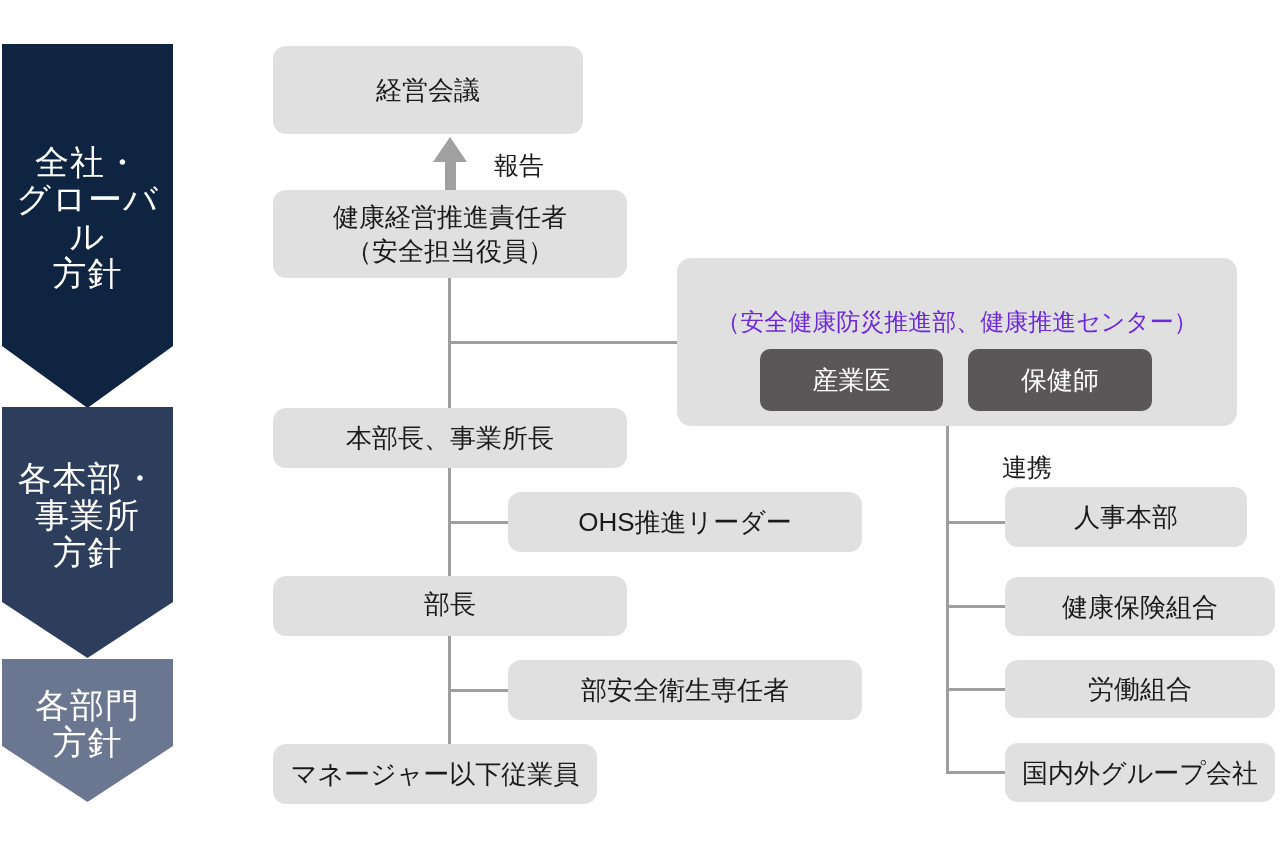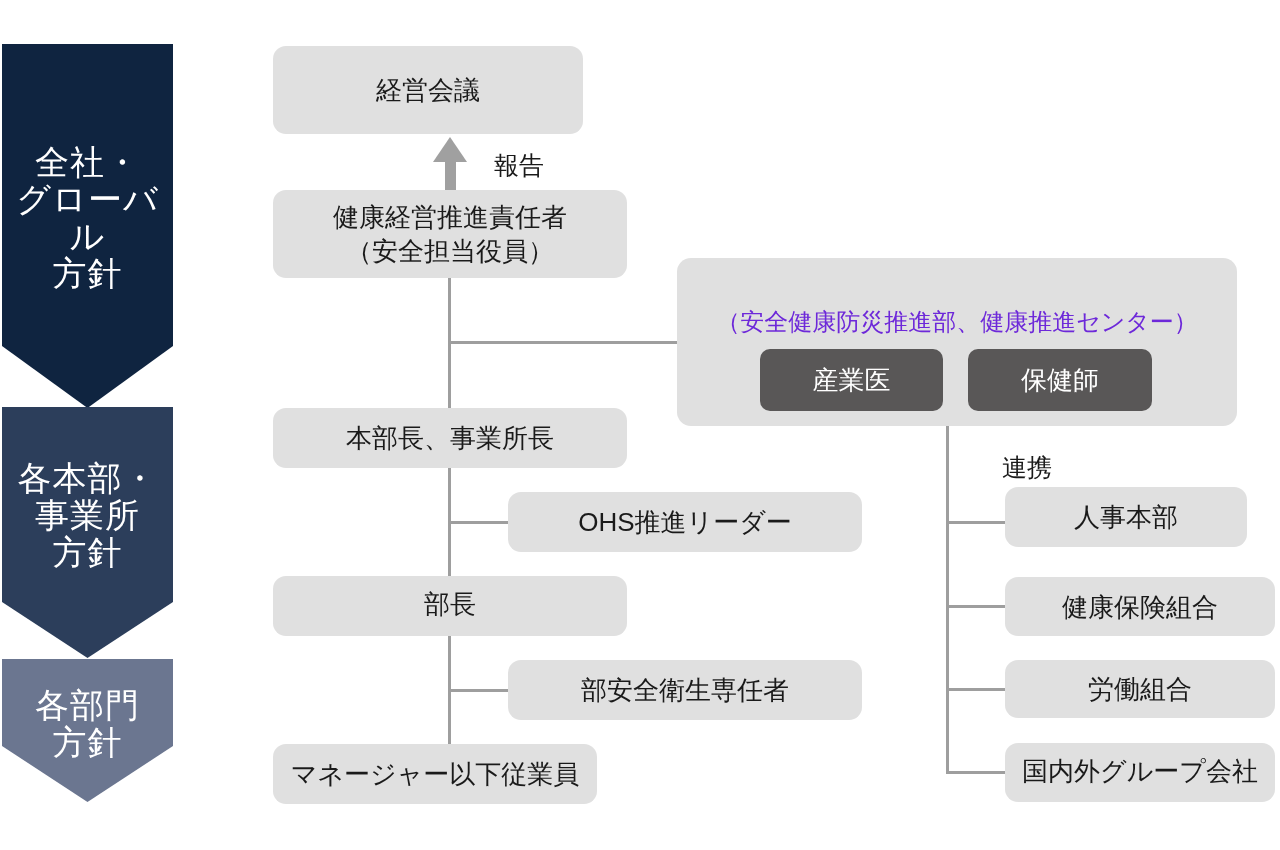--- a/index.html
+++ b/index.html
@@ -154,17 +154,17 @@
 
   <div class="box" style="left:1005px;top:487px;width:242px;height:60px;">
     <span>人事本部</span>
   </div>
   <div class="box" style="left:1005px;top:577px;width:270px;height:59px;">
     <span>健康保険組合</span>
   </div>
   <div class="box" style="left:1005px;top:660px;width:270px;height:58px;">
     <span>労働組合</span>
   </div>
-  <div class="box" style="left:1005px;top:743px;width:270px;height:59px;font-family:Liberation Mono, monospace;">
+  <div class="box" style="left:1005px;top:743px;width:270px;height:59px;">
     <span>国内外グループ会社</span>
   </div>
 
 </div>
 
 </body></html>

